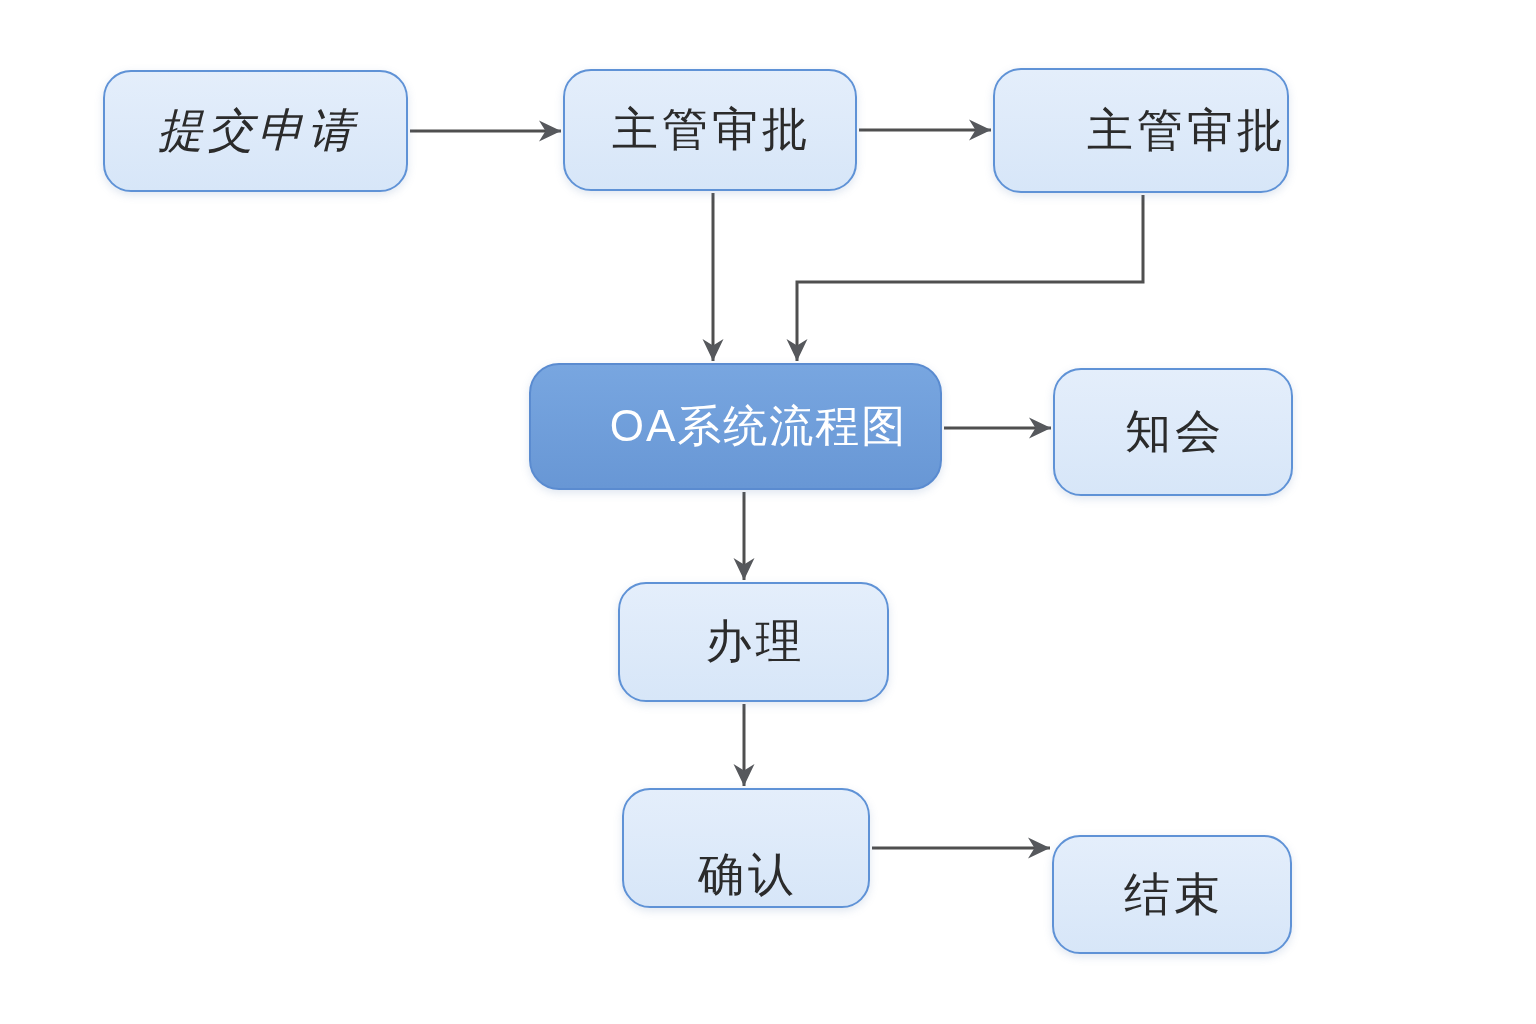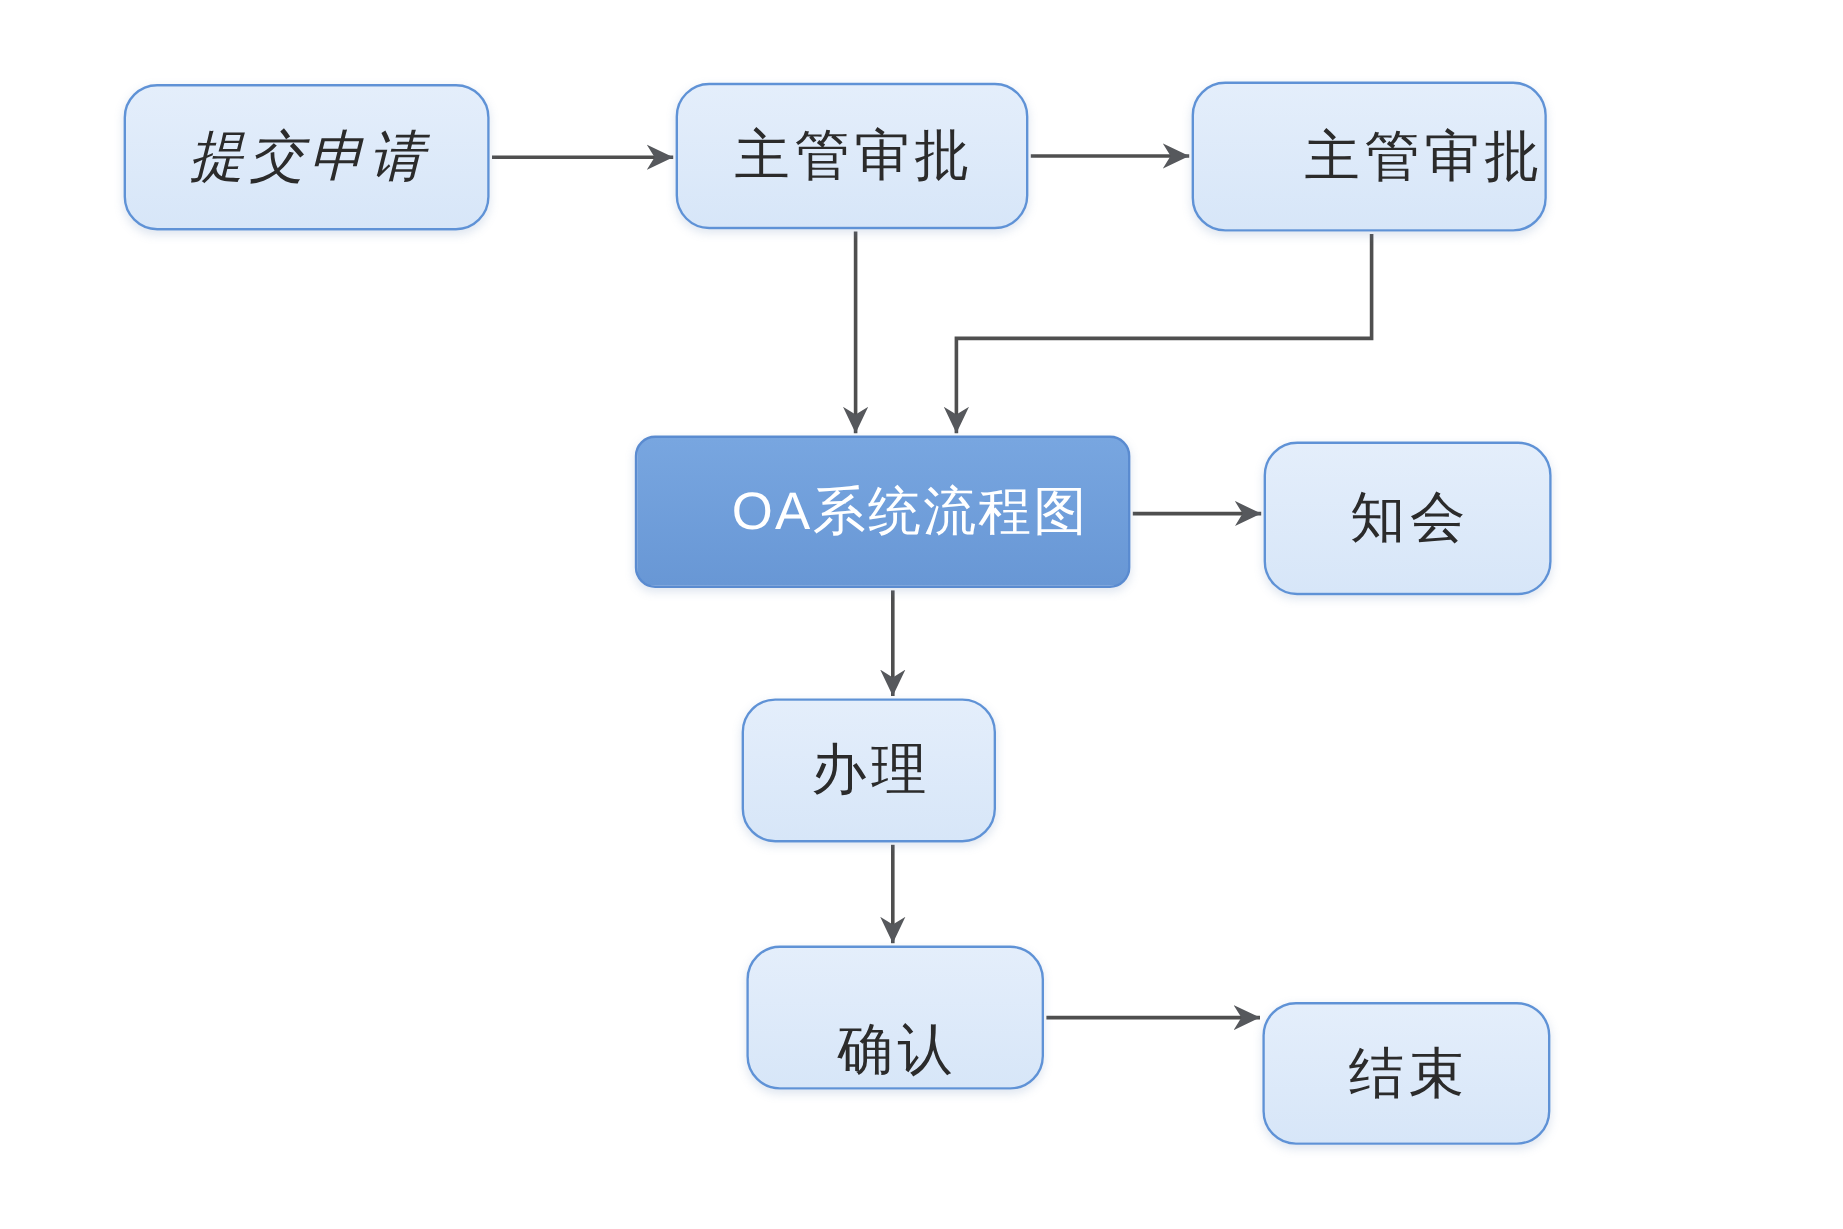--- a/index.html
+++ b/index.html
@@ -37,33 +37,33 @@
     font-size: 46px;
     letter-spacing: 4px;
     text-indent: 4px; 
     box-shadow: 0 3px 8px rgba(110, 140, 185, 0.22);
     white-space: nowrap;
   }
   .node.highlight {
     border: 2px solid #5a8bd0;
     background: linear-gradient(180deg, #78a6e0 0%, #6897d5 100%);
     color: #ffffff;
-    border-radius: 17px;
+    border-radius: 30px;
     font-size: 44px;
     letter-spacing: 2px;
     text-indent: 2px;
     padding-left: 44px;
   }
   
   #node-submit            { left: 103px;  top: 70px;  width: 305px; height: 122px; font-style: italic; }
   #node-dept-approval     { left: 563px;  top: 69px;  width: 294px; height: 122px; }
   #node-supervisor        { left: 993px;  top: 68px;  width: 296px; height: 125px; justify-content: flex-end; }
   #node-oa-system         { left: 529px;  top: 363px; width: 413px; height: 127px; }
   #node-notify            { left: 1053px; top: 368px; width: 240px; height: 128px; }
-  #node-handle            { left: 618px;  top: 582px; width: 212px; height: 120px; }
+  #node-handle            { left: 618px;  top: 582px; width: 271px; height: 120px; }
   #node-confirm           { left: 622px;  top: 788px; width: 248px; height: 120px; align-items: flex-end; }
   #node-end               { left: 1052px; top: 789px; width: 240px; height: 119px; margin-top: 46px; }
 </style>
 </head>
 <body>
 
 <div class="canvas">
 
   <svg class="connectors" viewBox="0 0 1536 1024" xmlns="http://www.w3.org/2000/svg">
     <defs>

